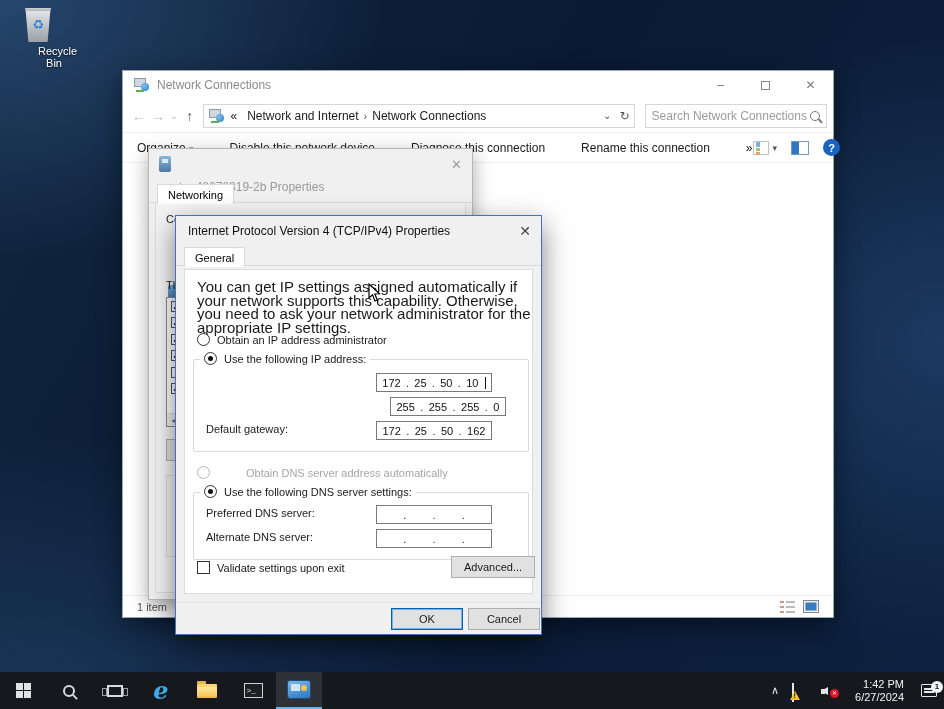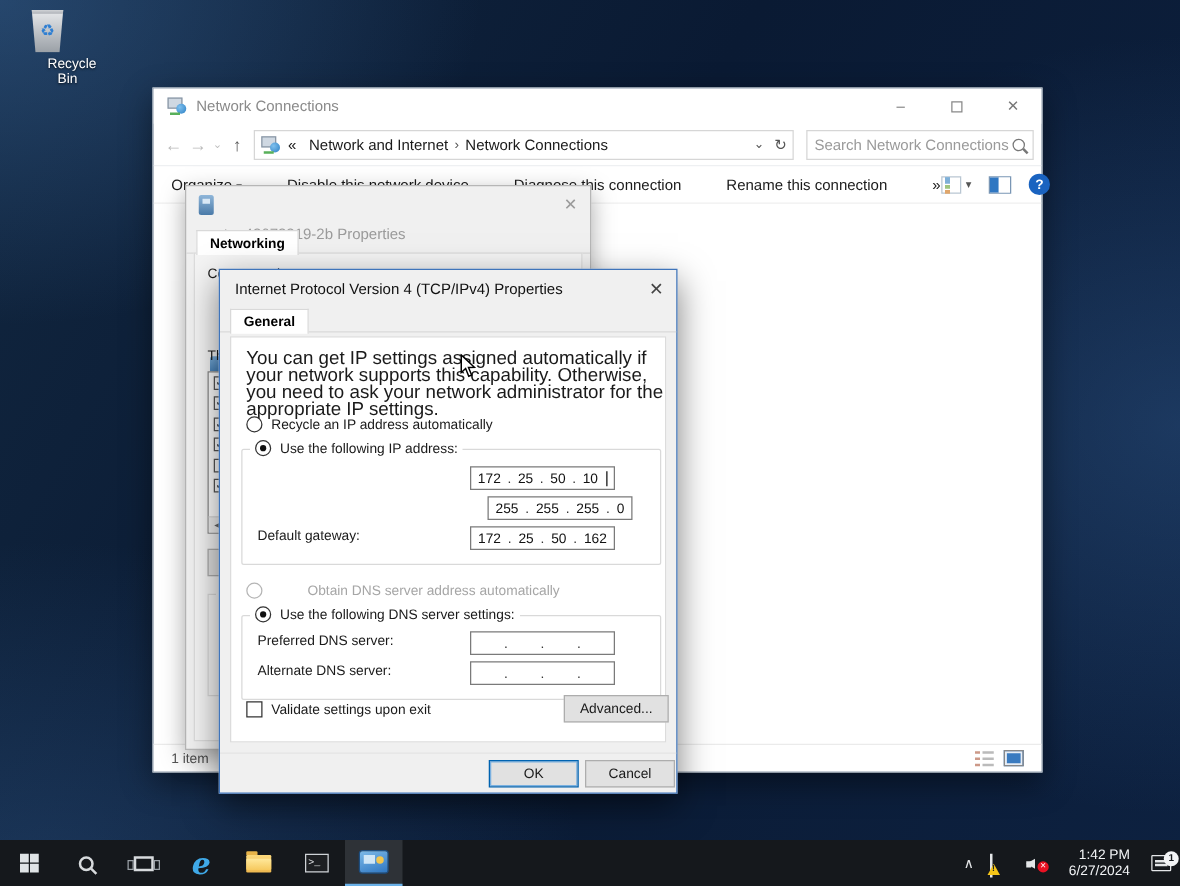--- a/index.html
+++ b/index.html
@@ -68,21 +68,21 @@
   .stico1 i:nth-child(1),.stico1 em:nth-child(2){top:0}.stico1 i:nth-child(3),.stico1 em:nth-child(4){top:5px}.stico1 i:nth-child(5),.stico1 em:nth-child(6){top:10px}
   .stico2 { width:16px; height:13px; background:#3a7bc0; border:1px solid #888;
     box-shadow:inset 0 0 0 1.5px #e8eef5; }
   .conn-frag { left:6px; top:81px; width:20px; height:32px; border-radius:2px;
     background:linear-gradient(160deg,#9db4c8,#33506b 55%,#1d3ą52 90%); opacity:.95; }
 
   
   .dlg-title { height:30px; display:flex; align-items:center; padding:0 10px; }
   .dlg-title .t { font-size:12px; }
   .dlg-x { margin-left:auto; font-size:13px; color:#444; }
-  .tabstrip { display:flex; padding-left:8px; position:relative;font-weight:bold; }
+  .tabstrip { display:flex; padding-left:8px; position:relative; }
   .tab { font-size:11px; padding:4px 10px 3px; background:#fff; border:1px solid #d9d9d9;
     border-bottom:none; position:relative; top:1px; z-index:2; }
   .tabline { position:absolute; left:0; right:0; bottom:0; height:1px; background:#d9d9d9; }
 
   
   .tapdlg { left:148px; top:148px; width:325px; height:452px; background:#f0f0f0;
     border:1px solid #b6b6b6; box-shadow:0 6px 18px rgba(0,0,0,.35); }
   .tapdlg .dlg-title .t { color:#9b9b9b;margin-top:46px; }
   .nic-ico { width:12px; height:16px; background:linear-gradient(180deg,#8fb6d9,#4a7aa8);
     border-radius:2px; margin-right:8px; position:relative; }
@@ -356,21 +356,21 @@
   <div class="tabstrip">
     <span class="tab">General</span>
     <span class="tabline"></span>
   </div>
 
   <div class="ip-page">
     <div class="intro">You can get IP settings assigned automatically if your network supports this capability. Otherwise, you need to ask your network administrator for the appropriate IP settings.</div>
 
     <div class="radrow" style="left:12px; top:63px">
       <span class="radio"></span>
-      <span>Recycle an IP address automatically</span>
+      <span>Obtain an IP address administrator</span>
     </div>
 
     <div class="grp" style="left:8px; top:89px; width:336px; height:93px">
       <div class="grp-legend">
         <span class="radio on"></span>
         <span>Use the following IP address:</span>
       </div>
       <div class="ipfield" style="left:182px; top:13px">
         <span>172</span>
           <span class="dot">.</span>

